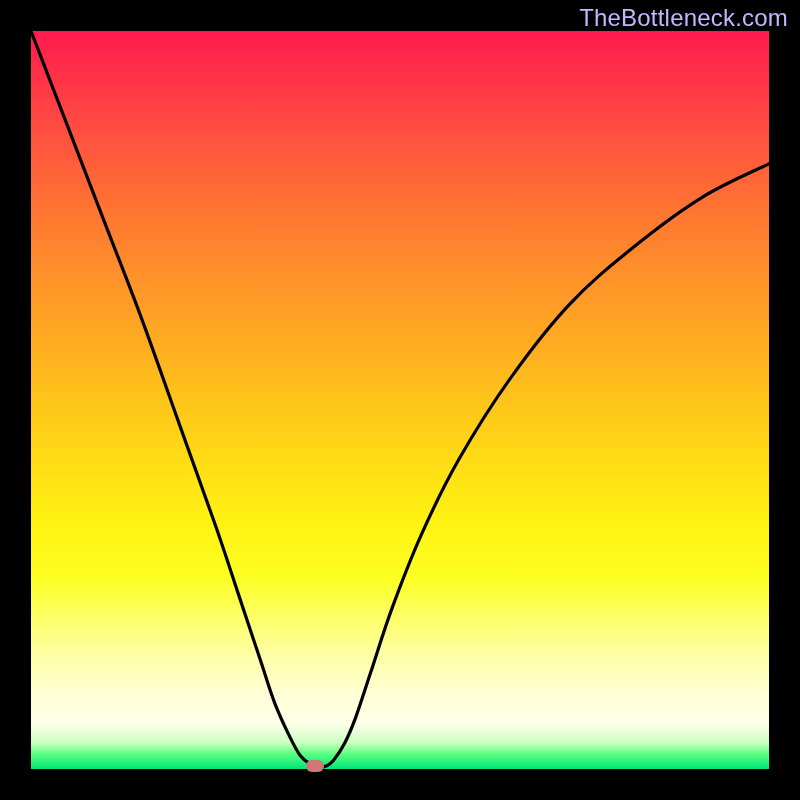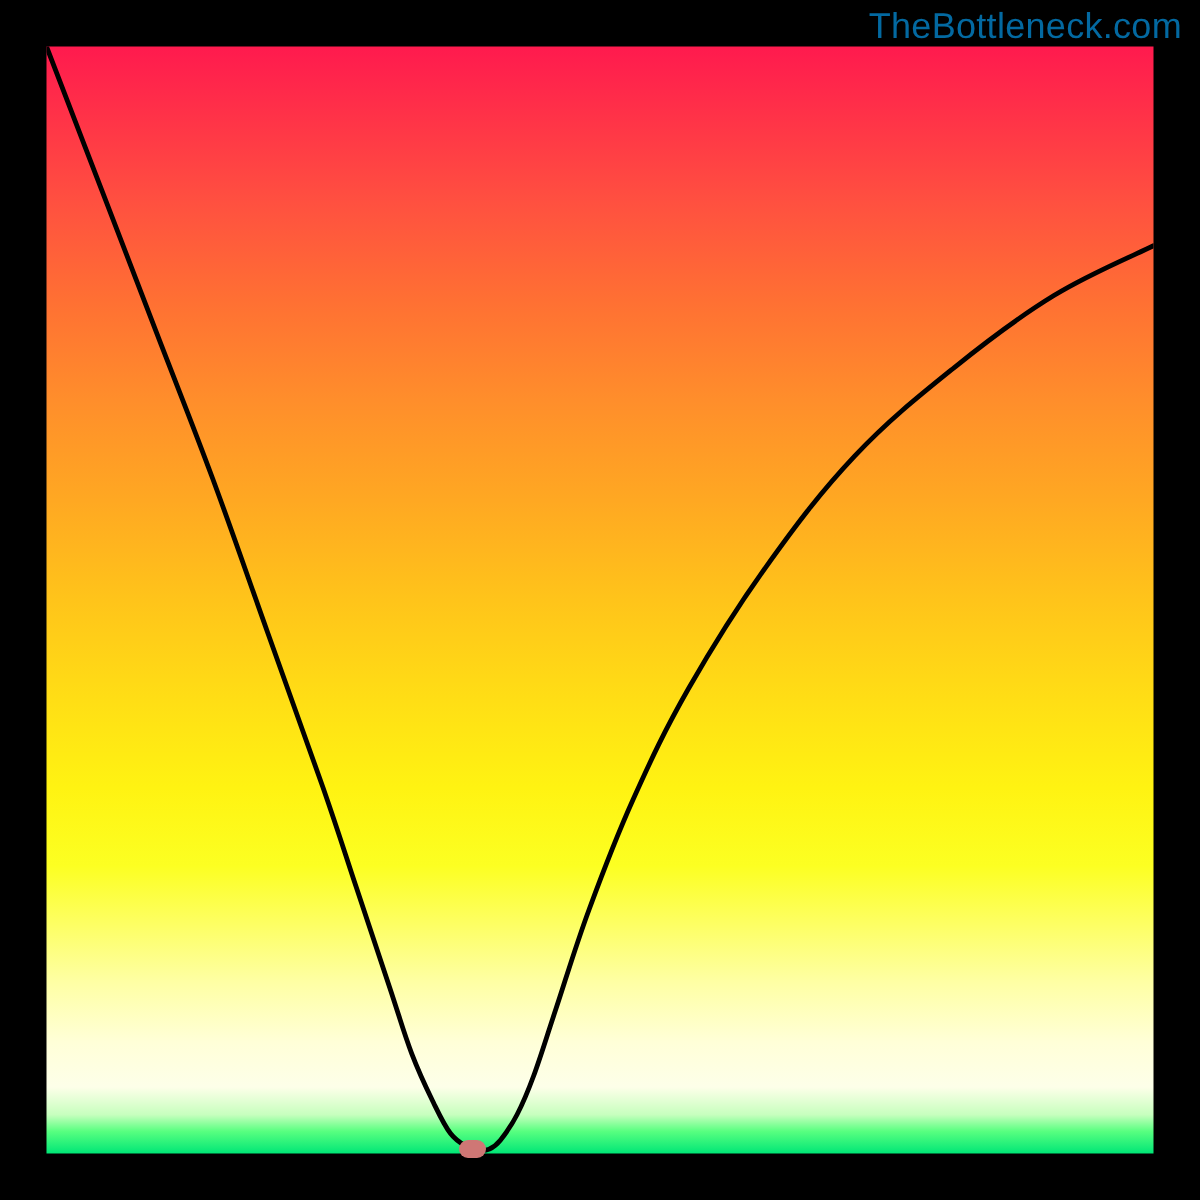--- a/index.html
+++ b/index.html
@@ -48,21 +48,21 @@
     position: absolute;
     left: 0;
     top: 0;
     width: 738px;
     height: 738px;
   }
   .watermark {
     position: absolute;
     top: 4px;
     right: 12px;
-    color: #0369a1;
+    color: #c4b5fd;
     font-size: 24px;
     font-weight: 400;
     letter-spacing: 0.2px;
   }
   .marker {
     position: absolute;
     width: 18px;
     height: 12px;
     border-radius: 6px;
     background: #cf7775;

